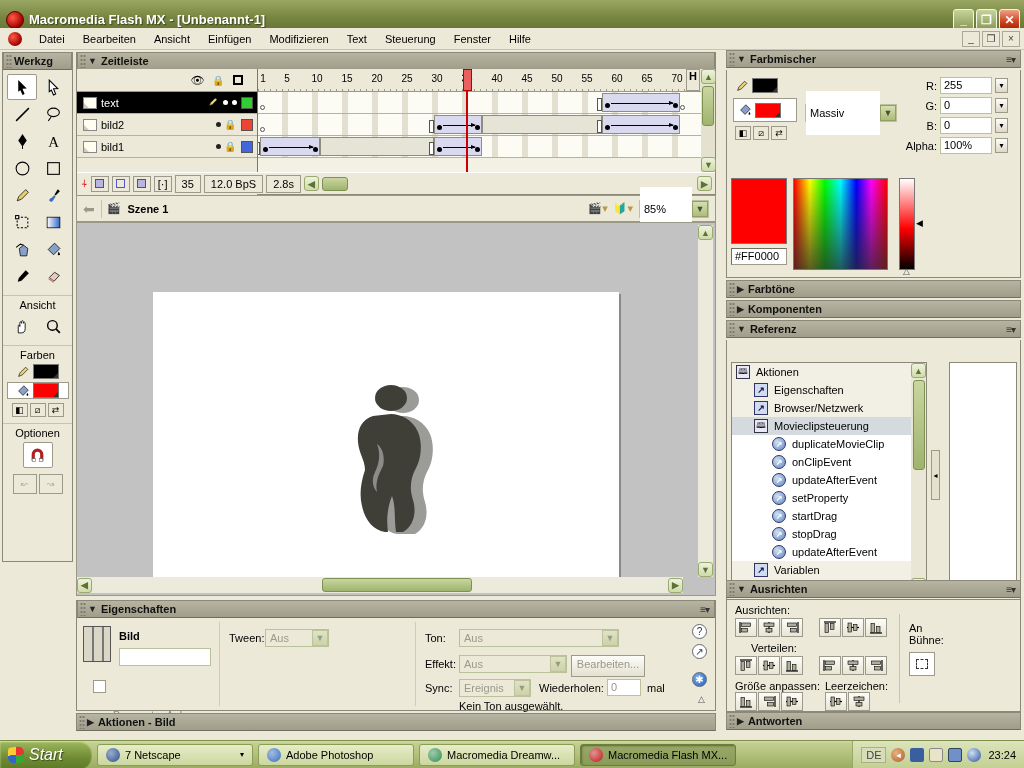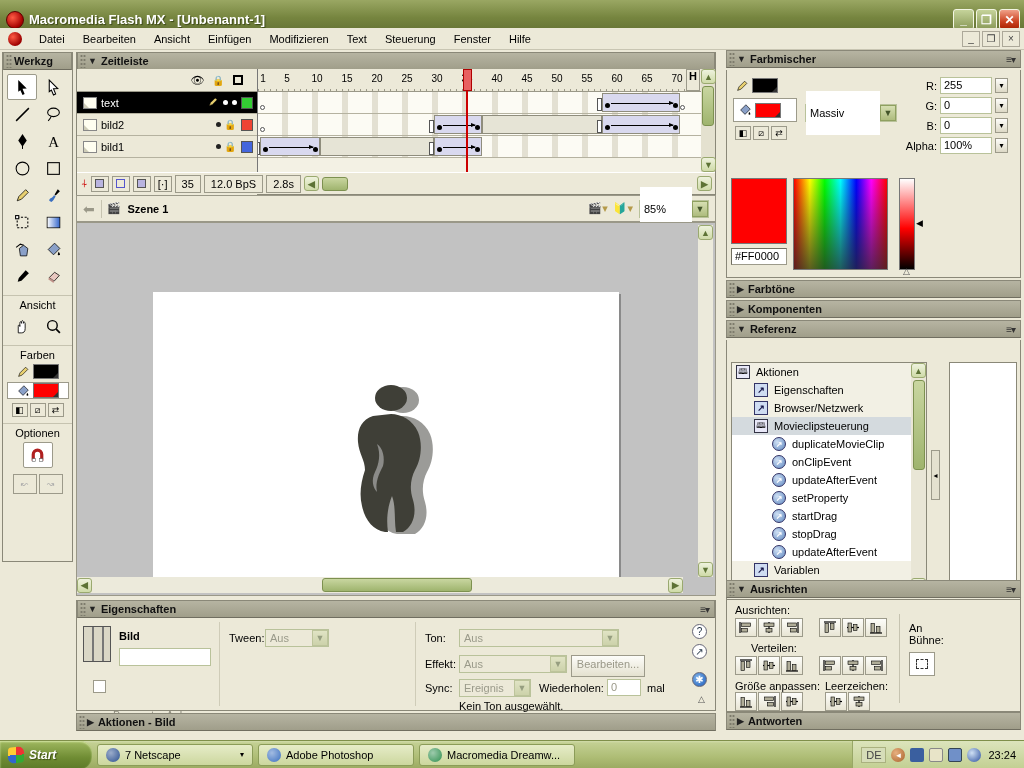--- a/index.html
+++ b/index.html
@@ -154,21 +154,21 @@
   .circbtn.blue { background:radial-gradient(circle at 35% 35%,#7fb2e8,#1c5dbb); color:#fff; }
   #collapse-header { position:absolute; left:76px; top:713px; width:640px; }
 
   
   #taskbar { position:absolute; left:0; top:740px; width:1024px; height:28px;
     background:linear-gradient(#d2dcab 0%,#c2cf92 8%,#aebd75 60%,#9cab62); border-top:1px solid #7f8f4a; display:flex; align-items:center; }
   #startbtn { width:92px; height:28px; border-radius:0 12px 12px 0;
     background:linear-gradient(#9fb860,#6f8c33 60%,#5d7a28); box-shadow:inset 0 1px 2px #d6e6a4;
     display:flex; align-items:center; gap:5px; padding-left:8px; }
   #startbtn .logo { width:16px; height:16px; background:conic-gradient(#e33 0 25%,#3a3 0 50%,#36c 0 75%,#fc3 0); border-radius:3px 6px 3px 6px; transform:skewY(-5deg); }
-  #startbtn .txt { color:#fff; font-weight:bold; font-style:italic; font-size:12px; text-shadow:1px 1px 1px #3c4c14; }
+  #startbtn .txt { color:#fff; font-weight:normal; font-style:italic; font-size:16px; text-shadow:1px 1px 1px #3c4c14; }
   .taskbtn { height:22px; margin-left:5px; border-radius:3px; border:1px solid #8b9c58;
     background:linear-gradient(#e6ecc8,#ccd79e); display:flex; align-items:center; gap:5px; padding:0 8px; width:156px; }
   .taskbtn.active { background:linear-gradient(#9aa968,#8a9a58); border-color:#6d7d3d; box-shadow:inset 1px 1px 2px #5d6d30; }
   .taskbtn .ticon { width:14px; height:14px; border-radius:50%; flex:none; }
   .taskbtn .tl { white-space:nowrap; overflow:hidden; }
   #tray { margin-left:auto; height:28px; display:flex; align-items:center; gap:5px; padding:0 8px;
     background:linear-gradient(#dce4bc,#c2cf92); border-left:1px solid #98a766; }
   .trayico { width:14px; height:14px; border-radius:2px; }
   #clock { font-size:11px; padding-left:2px; }
 </style>
@@ -898,20 +898,24 @@
           <span style="margin-left:auto;font-size:8px;">▾</span>
         </div>
         <div class="taskbtn">
           <span class="ticon" style="background:radial-gradient(circle at 35% 35%, #fff8, transparent), #3a6fc0"></span>
           <span class="tl">Adobe Photoshop</span>
         </div>
         <div class="taskbtn">
           <span class="ticon" style="background:radial-gradient(circle at 35% 35%, #fff8, transparent), #2f8f4f"></span>
           <span class="tl">Macromedia Dreamw...</span>
         </div>
+        <div class="taskbtn active">
+          <span class="ticon" style="background:radial-gradient(circle at 35% 35%, #fff8, transparent), #c01818"></span>
+          <span class="tl">Macromedia Flash MX...</span>
+        </div>
       </span>
     <div id="tray">
       <span style="background:#d6ddb8;border:1px solid #aab17f;padding:1px 4px;color:#444;">DE</span>
       <span class="trayico" style="border-radius:50%;background:radial-gradient(circle at 35% 35%,#e8b080,#a8622a);color:#fff;font-size:9px;text-align:center;line-height:14px;">◂</span>
       <span class="trayico" style="background:#3a5f9f;"></span>
       <span class="trayico" style="background:#e8e4c8;border:1px solid #888;"></span>
       <span class="trayico" style="background:#7090c8;border:1px solid #345;"></span>
       <span class="trayico" style="border-radius:50%;background:radial-gradient(circle at 35% 35%,#cfe0f4,#2a4f9f);"></span>
       <span id="clock">23:24</span>
     </div>

